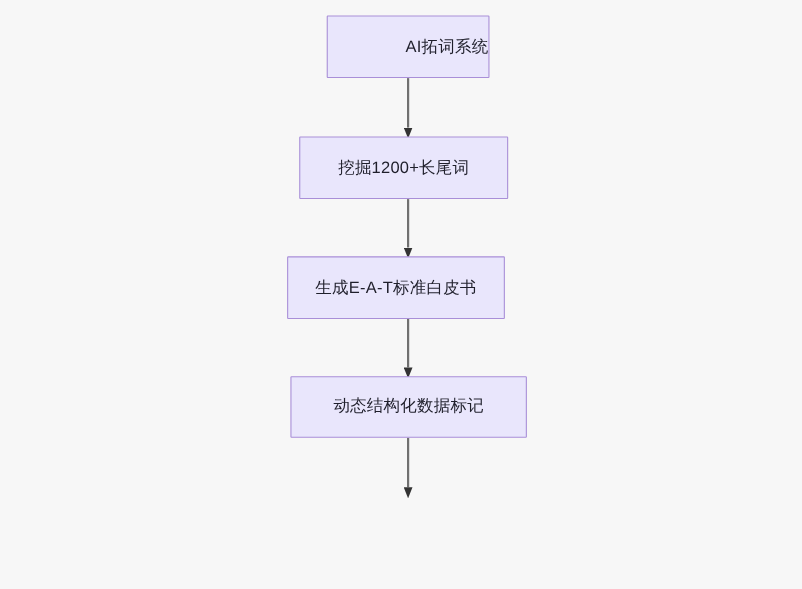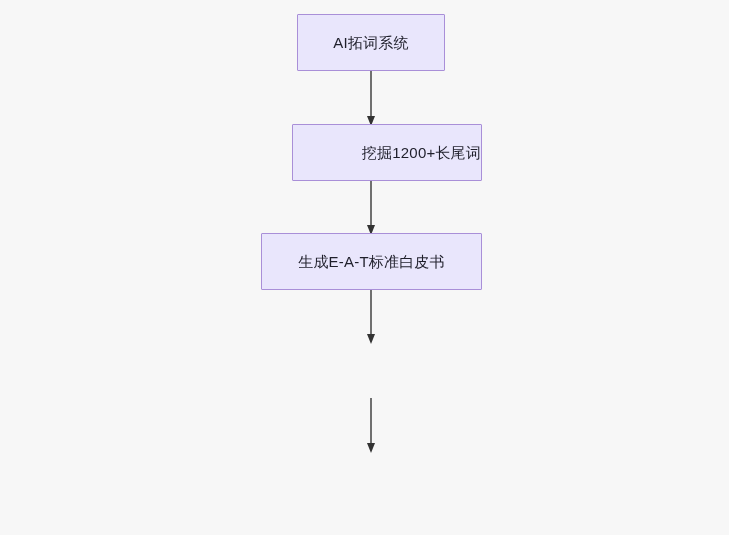--- a/index.html
+++ b/index.html
@@ -46,23 +46,23 @@
   .node-label {
     color: #1f1f2b;
     font-size: 15px;
     line-height: 1.2;
     letter-spacing: 0.2px;
     white-space: nowrap;
     text-align: center;
   }
 
   
-  #node-0 { left: 297px; top: 14px;  width: 148px; height: 57px; }
-  #node-1 { left: 292px; top: 124px; width: 190px; height: 57px; justify-content: flex-end; }
-  #node-2 { left: 261px; top: 233px; width: 221px; height: 57px; }
+  #node-0 { left: 297px; top: 14px;  width: 148px; height: 57px; justify-content: flex-end; }
+  #node-1 { left: 272px; top: 124px; width: 190px; height: 57px; }
+  #node-2 { left: 261px; top: 233px; width: 198px; height: 57px; }
   #node-3 { left: 264px; top: 342px; width: 215px; height: 56px; }
   #node-4 { left: 253px; top: 451px; width: 236px; height: 56px; }
 </style>
 </head>
 <body>
 
 <div id="flowchart-canvas">
 
   <svg id="connector-layer" viewBox="0 0 729 535" width="729" height="535" aria-hidden="true">
     <defs>
@@ -90,15 +90,18 @@
   </div>
 
   <div class="node" id="node-1">
     <span class="node-label">挖掘1200+长尾词</span>
   </div>
 
   <div class="node" id="node-2">
     <span class="node-label">生成E-A-T标准白皮书</span>
   </div>
 
+  <div class="node" id="node-3">
+    <span class="node-label">动态结构化数据标记</span>
+  </div>
 
 
 </div>
 
 </body></html>

